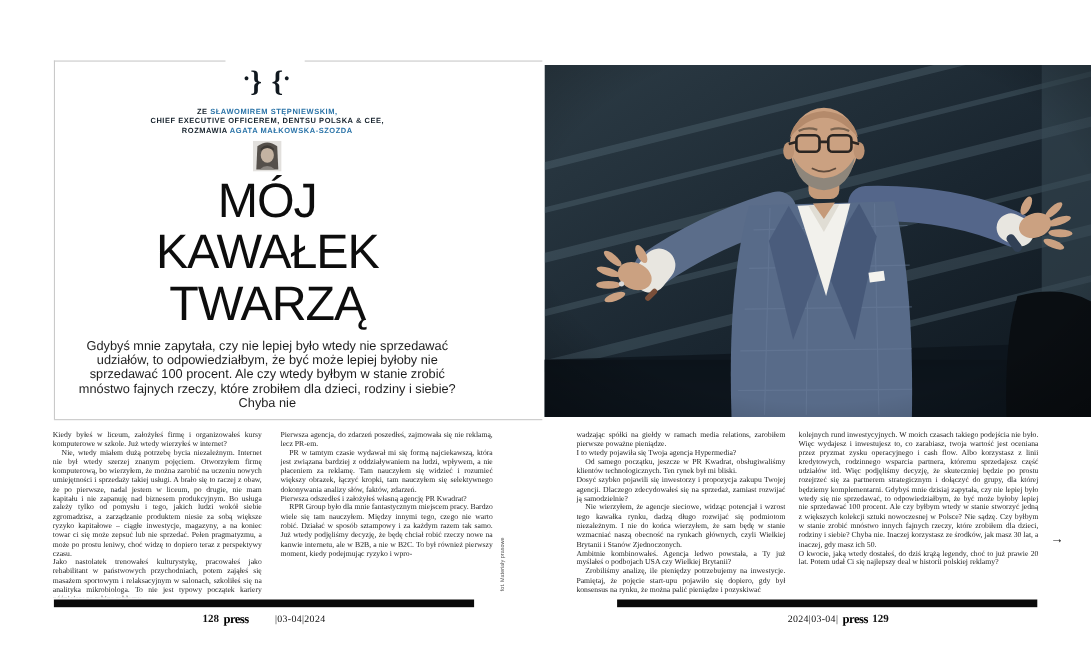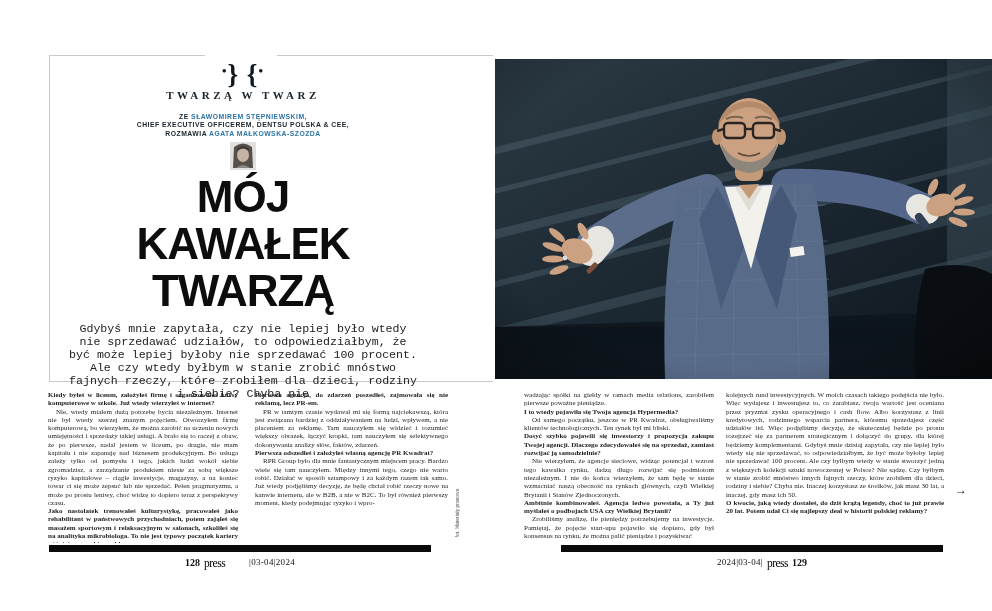--- a/index.html
+++ b/index.html
@@ -30,55 +30,55 @@
   .kicker {
     margin-top:12px; font-family:"Liberation Sans", sans-serif;
     font-size:6.8px; font-weight:bold; letter-spacing:.5px; line-height:8.4px;
     color:#17232d; text-transform:uppercase;
   }
   .kicker .name { color:#2b74a8; }
   .portrait-wrap { margin-top:4px; height:28px; }
   .portrait-wrap svg { width:26px; height:28px; }
   .headline {
     margin-top:3px;
-    font-family:"Liberation Sans", sans-serif; font-weight:bold;
+    font-family:"Liberation Sans", sans-serif; font-weight:normal;
     font-size:44px; line-height:47px; letter-spacing:-1px; color:#0d0d0d;
   }
   .lead {
     margin-top:8px; padding:0 18px;
-    font-family:Liberation Mono, monospace; font-size:11.6px;
+    font-family:Liberation Sans, sans-serif; font-size:11.6px;
     line-height:13px; color:#1c1c1c; font-weight:500;
   }
 
   
   .body-col {
     position:absolute; top:391px; height:152px; overflow:hidden;
     font-size:7px; line-height:8.3px; text-align:justify; color:#232323;
   }
   .col-l1 { left:48px;  width:190px; }
   .col-l2 { left:255px; width:193px; }
   .col-r1 { left:524px; width:190px; }
   .col-r2 { left:726px; width:218px; }
   .para.answer { text-indent:8px; }
-  .para.question { font-weight:bold; text-indent:0; }
+  .para.question { font-weight:normal; text-indent:0; }
 
   
   .black-bar { position:absolute; top:545px; height:7px; background:#0a0a0a; }
   .bar-left  { left:49px;  width:382px; }
   .bar-right { left:561px; width:382px; }
   .footer {
     position:absolute; top:557px; height:14px;
     font-family:"Liberation Serif", serif; font-size:9.5px; color:#111;
     display:flex; justify-content:center; gap:4px;
   }
   .footer-left  { left:49px;  width:382px; }
   .footer-right { left:561px; width:382px; }
   .footer .page-num { font-weight:bold; font-size:10px; }
   .footer .press-logo {
-    font-weight:normal; font-size:11.5px; letter-spacing:-.5px; color:#000;
+    font-weight:bold; font-size:11.5px; letter-spacing:-.5px; color:#000;
   }
   .footer .issue { font-size:9px; letter-spacing:.3px;padding-left:20px; }
 
   
   .photo { position:absolute; left:495px; top:59px; width:497px; height:320px; }
   .photo svg { width:100%; height:100%; display:block; }
 
   
   .photo-credit {
     position:absolute; left:450px; top:487px; width:14px; height:52px;
@@ -96,21 +96,20 @@
 
 <div class="spread">
 
   <div class="rule rule-top-left"></div>
   <div class="rule rule-top-right"></div>
   <div class="rule rule-left-vert"></div>
   <div class="rule rule-bottom"></div>
 
   <div class="header-stack">
     <div class="ornament"><span class="dot">•</span><span>} {</span><span class="dot">•</span></div>
-    <div class="section-label">TWARZĄ W TWARZ</div>
     <div class="kicker">
       <div><span>ZE </span><span class="name">SŁAWOMIREM STĘPNIEWSKIM,</span></div>
       <div>CHIEF EXECUTIVE OFFICEREM, DENTSU POLSKA &amp; CEE,</div>
       <div><span>ROZMAWIA </span><span class="name">AGATA MAŁKOWSKA-SZOZDA</span></div>
     </div>
     <div class="portrait-wrap">
       <svg viewBox="0 0 26 28">
         <rect x="0" y="0" width="26" height="28" fill="#e2e0dd"></rect>
         <path d="M4 5 Q13 -2 22 5 L23 26 L3 26 Z" fill="#55504b"></path>
         <ellipse cx="13" cy="13" rx="6" ry="7" fill="#c4b3a2"></ellipse>

